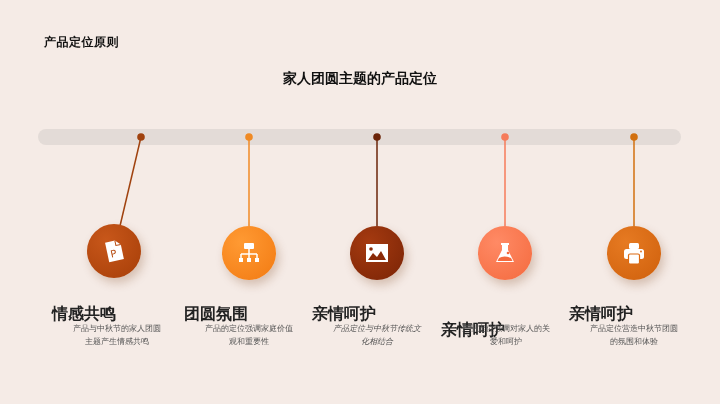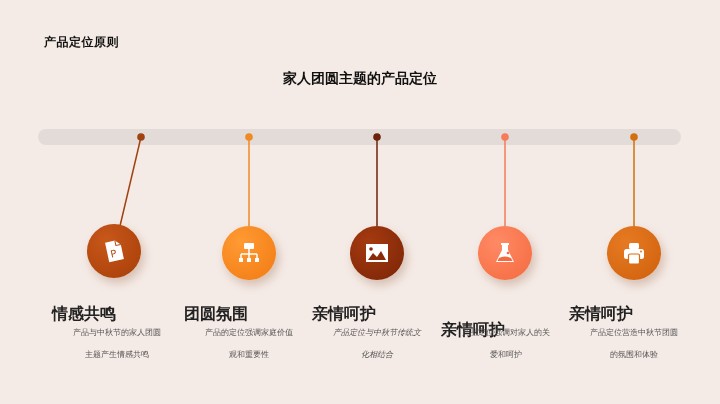--- a/index.html
+++ b/index.html
@@ -28,21 +28,21 @@
     box-shadow: 3px 5px 10px rgba(120,60,20,0.25);
     display: flex; align-items: center; justify-content: center;
   }
   .circle svg { width: 28px; height: 28px; }
   .label {
     position: absolute; width: 130px; text-align: left;
     font-size: 16px; font-weight: bold; color: #222;
   }
   .desc {
     position: absolute; width: 90px; text-align: center;
-    font-size: 8px; line-height: 22px; color: #555;
+    font-size: 8px; line-height: 13px; color: #555;
   }
 </style>
 </head>
 <body>
 
 <div class="page-title">产品定位原则</div>
 <div class="subtitle">家人团圆主题的产品定位</div>
 
 <div class="timeline-track"></div>
 

